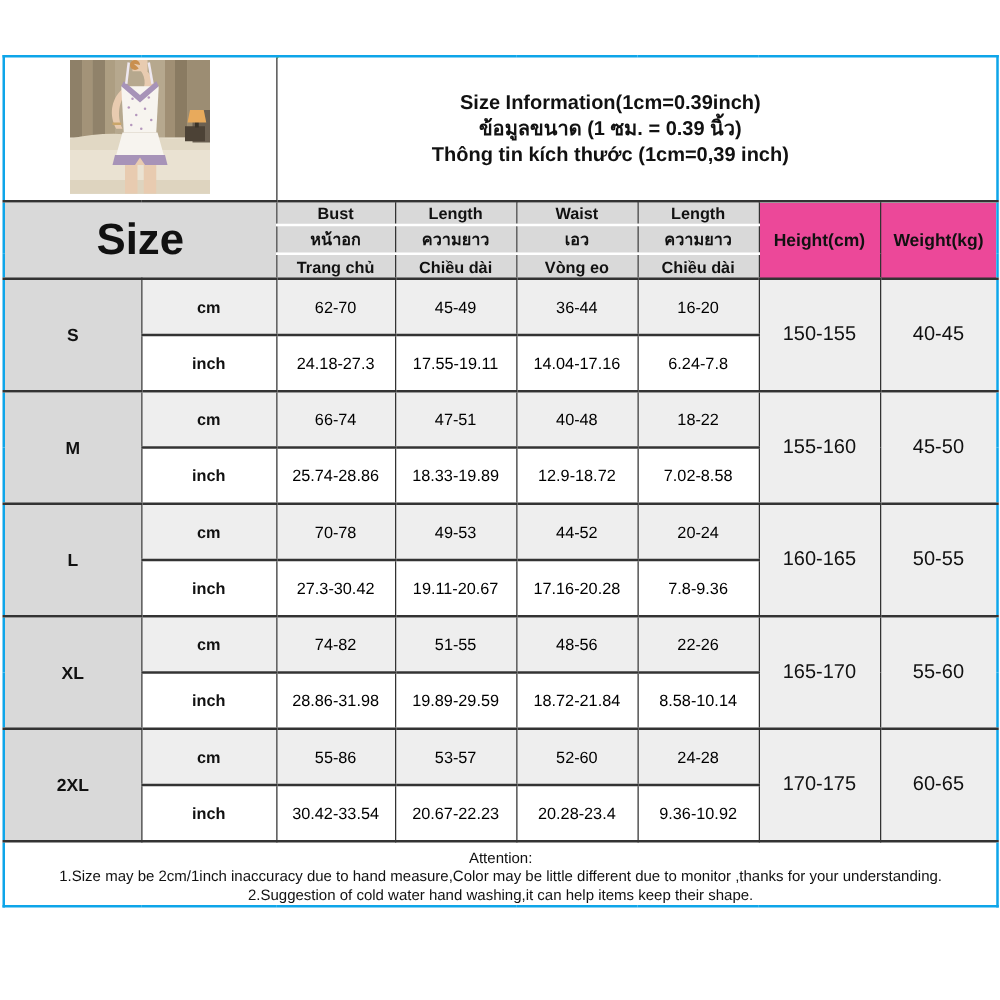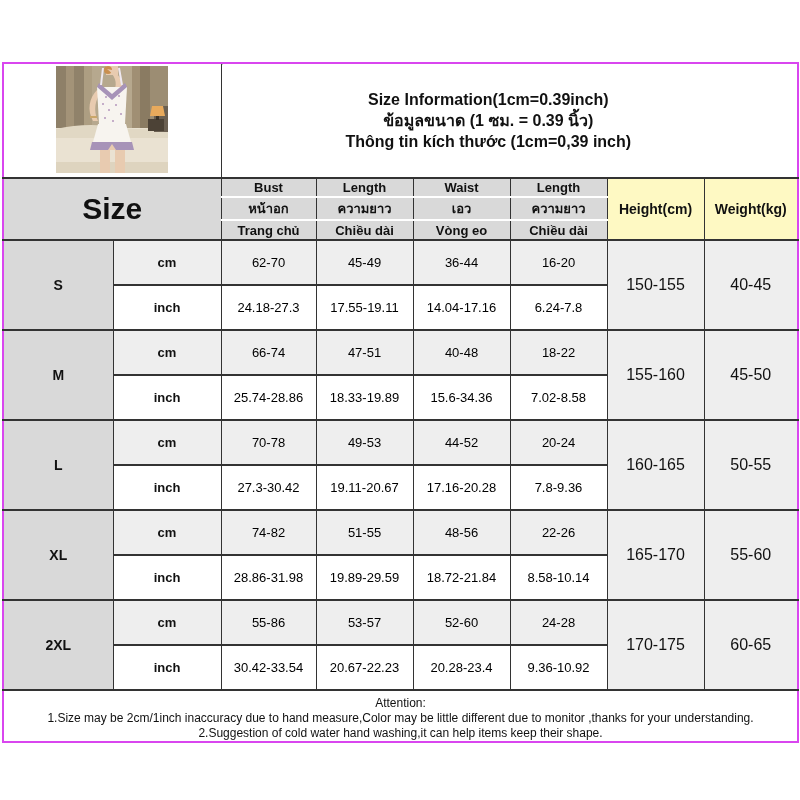--- a/index.html
+++ b/index.html
@@ -1,23 +1,23 @@
 <!DOCTYPE html>
 <html><head>
 <meta charset="utf-8">
 <style>
   * { box-sizing: border-box; margin: 0; padding: 0; }
   html, body { width: 800px; height: 800px; background: #ffffff; }
   body { font-family: "Liberation Sans", "DejaVu Sans", sans-serif; color: #111; }
   .page { position: relative; width: 800px; height: 800px; background: #fff; overflow: hidden; }
 
   table.size-chart {
-    position: absolute; left: 2px; top: 62px; width: 795px;
+    position: absolute; left: 2px; top: 44px; width: 795px;
     border-collapse: collapse; table-layout: fixed;
-    border: 2px solid #d946ef;
+    border: 2px solid #0ea5e9;
   }
   td { border: 1px solid #333; text-align: center; vertical-align: middle; padding: 0; overflow: hidden; }
 
   tr.r-title  { height: 113px; }
   tr.hr1      { height: 19px; }
   tr.hr2      { height: 19px; }
   tr.hr3      { height: 20px; }
   tr.r-cm, tr.r-inch { height: 45px; }
   tr.r-att    { height: 40px; }
 
@@ -27,25 +27,25 @@
     background: #fff; font-weight: bold; font-size: 16px; line-height: 21px;
     position: relative; padding-right: 42px; border-bottom: 2px solid #333;
   }
   .photo-cell { border-bottom: 2px solid #333; }
   .corner-flag {
     position: absolute; left: -1px; top: -6px; width: 0; height: 0;
     border-left: 7px solid #00a400; border-bottom: 8px solid transparent;
   }
 
   
-  .size-cell { background: #d9d9d9; font-weight: bold; font-size: 30px; }
+  .size-cell { background: #d9d9d9; font-weight: bold; font-size: 35px; }
   .h-cell    { background: #d9d9d9; font-weight: bold; font-size: 13px; }
   tr.hr1 .h-cell, tr.hr2 .h-cell { border-bottom: 2px solid #ffffff; }
   tr.hr3 .h-cell { border-bottom: 2px solid #333; }
-  .hw-head   { background: #fef9c3; font-weight: bold; font-size: 14px; border-bottom: 2px solid #333; margin-top: 36px; }
+  .hw-head   { background: #ec4899; font-weight: bold; font-size: 14px; border-bottom: 2px solid #333; margin-top: 36px; }
   .size-cell { border-bottom: 2px solid #333; }
 
   
   tr.r-cm td { background: #eeeeee; border-top: 2px solid #333; }
   tr.r-inch td { background: #ffffff; border-top: 2px solid #333; }
   td.letter { background: #d9d9d9 !important; font-weight: bold; font-size: 14px; }
   td.hw     { background: #eeeeee !important; font-size: 16px; }
   .unit { font-weight: bold; font-size: 13px; margin-top: 36px; }
   .val  { font-size: 13px; color: #000000; }
 
@@ -179,21 +179,21 @@
         <td class="val">47-51</td>
         <td class="val">40-48</td>
         <td class="val">18-22</td>
         <td class="hw" rowspan="2">155-160</td>
         <td class="hw" rowspan="2">45-50</td>
       </tr>
       <tr class="r-inch">
         <td class="unit">inch</td>
         <td class="val">25.74-28.86</td>
         <td class="val">18.33-19.89</td>
-        <td class="val">15.6-34.36</td>
+        <td class="val">12.9-18.72</td>
         <td class="val">7.02-8.58</td>
       </tr>
 
       <tr class="r-cm">
         <td class="letter" rowspan="2">L</td>
         <td class="unit">cm</td>
         <td class="val">70-78</td>
         <td class="val">49-53</td>
         <td class="val">44-52</td>
         <td class="val">20-24</td>

